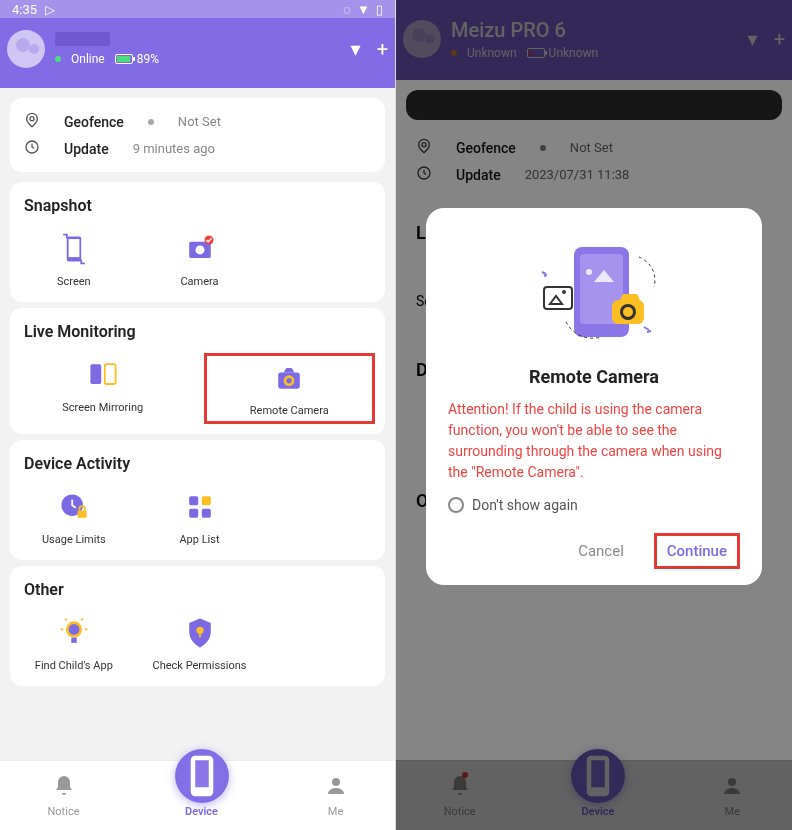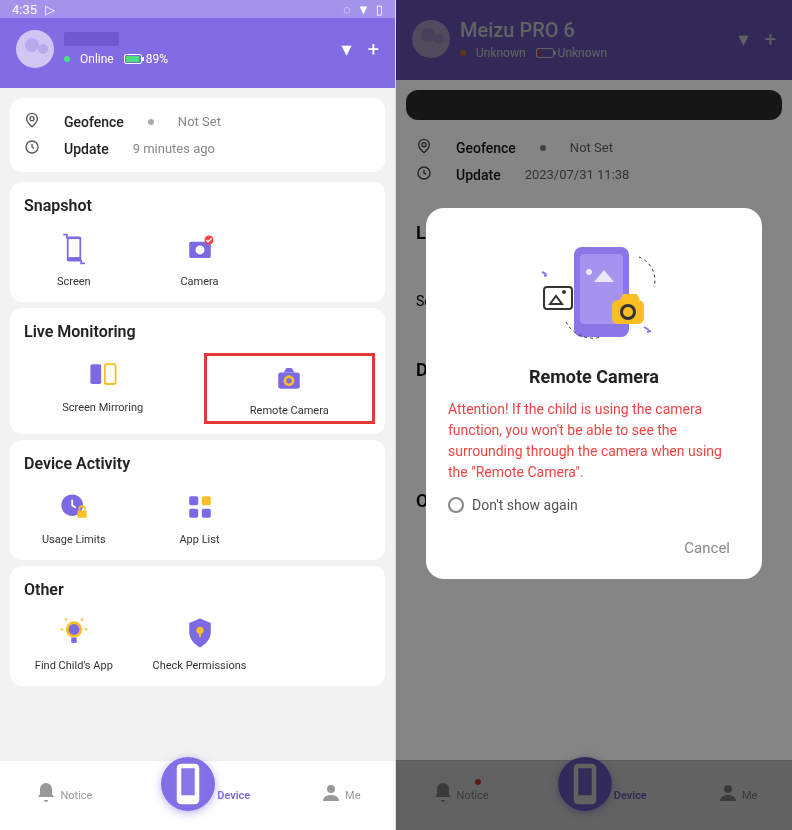--- a/index.html
+++ b/index.html
@@ -5,21 +5,21 @@
 * { margin: 0; padding: 0; box-sizing: border-box; font-family: -apple-system, BlinkMacSystemFont, 'Segoe UI', Roboto, sans-serif; }
 body { display: flex; width: 792px; height: 830px; overflow: hidden; }
 .phone { width: 50%; height: 100%; background: #f2f2f2; position: relative; display: flex; flex-direction: column; }
 .phone-left { border-right: 1px solid #ddd; }
 
 
 .status-bar { background: #a493eb; height: 18px; display: flex; align-items: center; justify-content: space-between; padding: 0 12px; color: #fff; font-size: 13px; }
 .status-right { display: flex; gap: 6px; align-items: center; }
 
 
-.header { background: #826ce5; padding: 12px 16px 20px; color: #fff; }
+.header { background: #826ce5; padding: 12px 7px 20px; color: #fff; }
 .header-row { display: flex; align-items: center; gap: 10px; }
 .avatar { width: 38px; height: 38px; border-radius: 50%; background: #d0c6f4; position: relative; }
 .avatar::before { content: ''; position: absolute; left: 9px; top: 8px; width: 14px; height: 14px; border-radius: 50%; background: #b8a9ef; }
 .avatar::after { content: ''; position: absolute; left: 22px; top: 14px; width: 10px; height: 10px; border-radius: 50%; background: #b8a9ef; }
 .device-info { flex: 1; }
 .device-name-blur { width: 55px; height: 14px; background: #6f59d0; border-radius: 2px; margin-bottom: 6px; }
 .device-name-text { font-size: 20px; font-weight: 500; }
 .status-line { display: flex; gap: 10px; align-items: center; font-size: 12px; margin-top: 4px; }
 .online-dot { width: 6px; height: 6px; border-radius: 50%; background: #4ade80; display: inline-block; }
 .unknown-dot { width: 6px; height: 6px; border-radius: 50%; background: #fb923c; display: inline-block; }
@@ -42,21 +42,21 @@
 .section-card { background: #fff; margin: 6px 10px; border-radius: 12px; padding: 14px 10px 10px; }
 .section-title { font-size: 16px; font-weight: 600; color: #222; margin-bottom: 12px; padding-left: 4px; }
 .icon-grid { display: flex; gap: 18px; }
 .icon-item { flex: 1; display: flex; flex-direction: column; align-items: center; gap: 8px; padding: 4px 2px; cursor: pointer; position: relative; }
 .icon-item.highlighted { border: 3px solid #e53935; }
 .icon-box { width: 36px; height: 36px; display: flex; align-items: center; justify-content: center; }
 .icon-label { font-size: 11px; color: #333; text-align: center; }
 
 
 .bottom-nav { position: absolute; bottom: 0; left: 0; right: 0; height: 70px; background: #fff; display: flex; align-items: center; justify-content: space-around; border-top: 1px solid #eee; }
-.nav-item { display: flex; flex-direction: row; align-items: center; gap: 2px; cursor: pointer; position: relative; }
+.nav-item { display: flex; flex-direction: column; align-items: center; gap: 2px; cursor: pointer; position: relative; }
 .nav-icon { color: #999; font-size: 22px; }
 .nav-label { font-size: 11px; color: #999; }
 .nav-item.active .nav-label { color: #7c6ae5; font-weight: 600; }
 .nav-center-circle { width: 54px; height: 54px; border-radius: 50%; background: radial-gradient(circle, #8b76e8, #7c6ae5); display: flex; align-items: center; justify-content: center; color: #fff; margin-top: -24px; box-shadow: 0 2px 8px rgba(124,106,229,0.5); }
 .nav-notif { position: absolute; top: -2px; right: 8px; width: 6px; height: 6px; border-radius: 50%; background: #ef4444; }
 
 
 .overlay { position: absolute; inset: 0; background: rgba(0,0,0,0.45); z-index: 10; }
 .dialog { position: absolute; left: 30px; right: 30px; top: 208px; background: #fff; border-radius: 18px; padding: 24px 22px 16px; z-index: 20; }
 .dialog-img { width: 140px; height: 120px; margin: 0 auto 14px; display: flex; align-items: center; justify-content: center; position: relative; }
@@ -416,15 +416,16 @@
       </svg>
     </div>
     <div class="dialog-title">Remote Camera</div>
     <div class="dialog-text">Attention! If the child is using the camera function, you won't be able to see the surrounding through the camera when using the "Remote Camera".</div>
     <div class="dialog-checkbox-row">
       <span class="radio"></span>
       <span style="color:#555;font-size:14px">Don't show again</span>
     </div>
     <div class="dialog-actions">
       <span class="dlg-btn dlg-cancel">Cancel</span>
+      <span class="dlg-btn dlg-continue">Continue</span>
     </div>
   </div>
 </div>
 
 </body></html>

